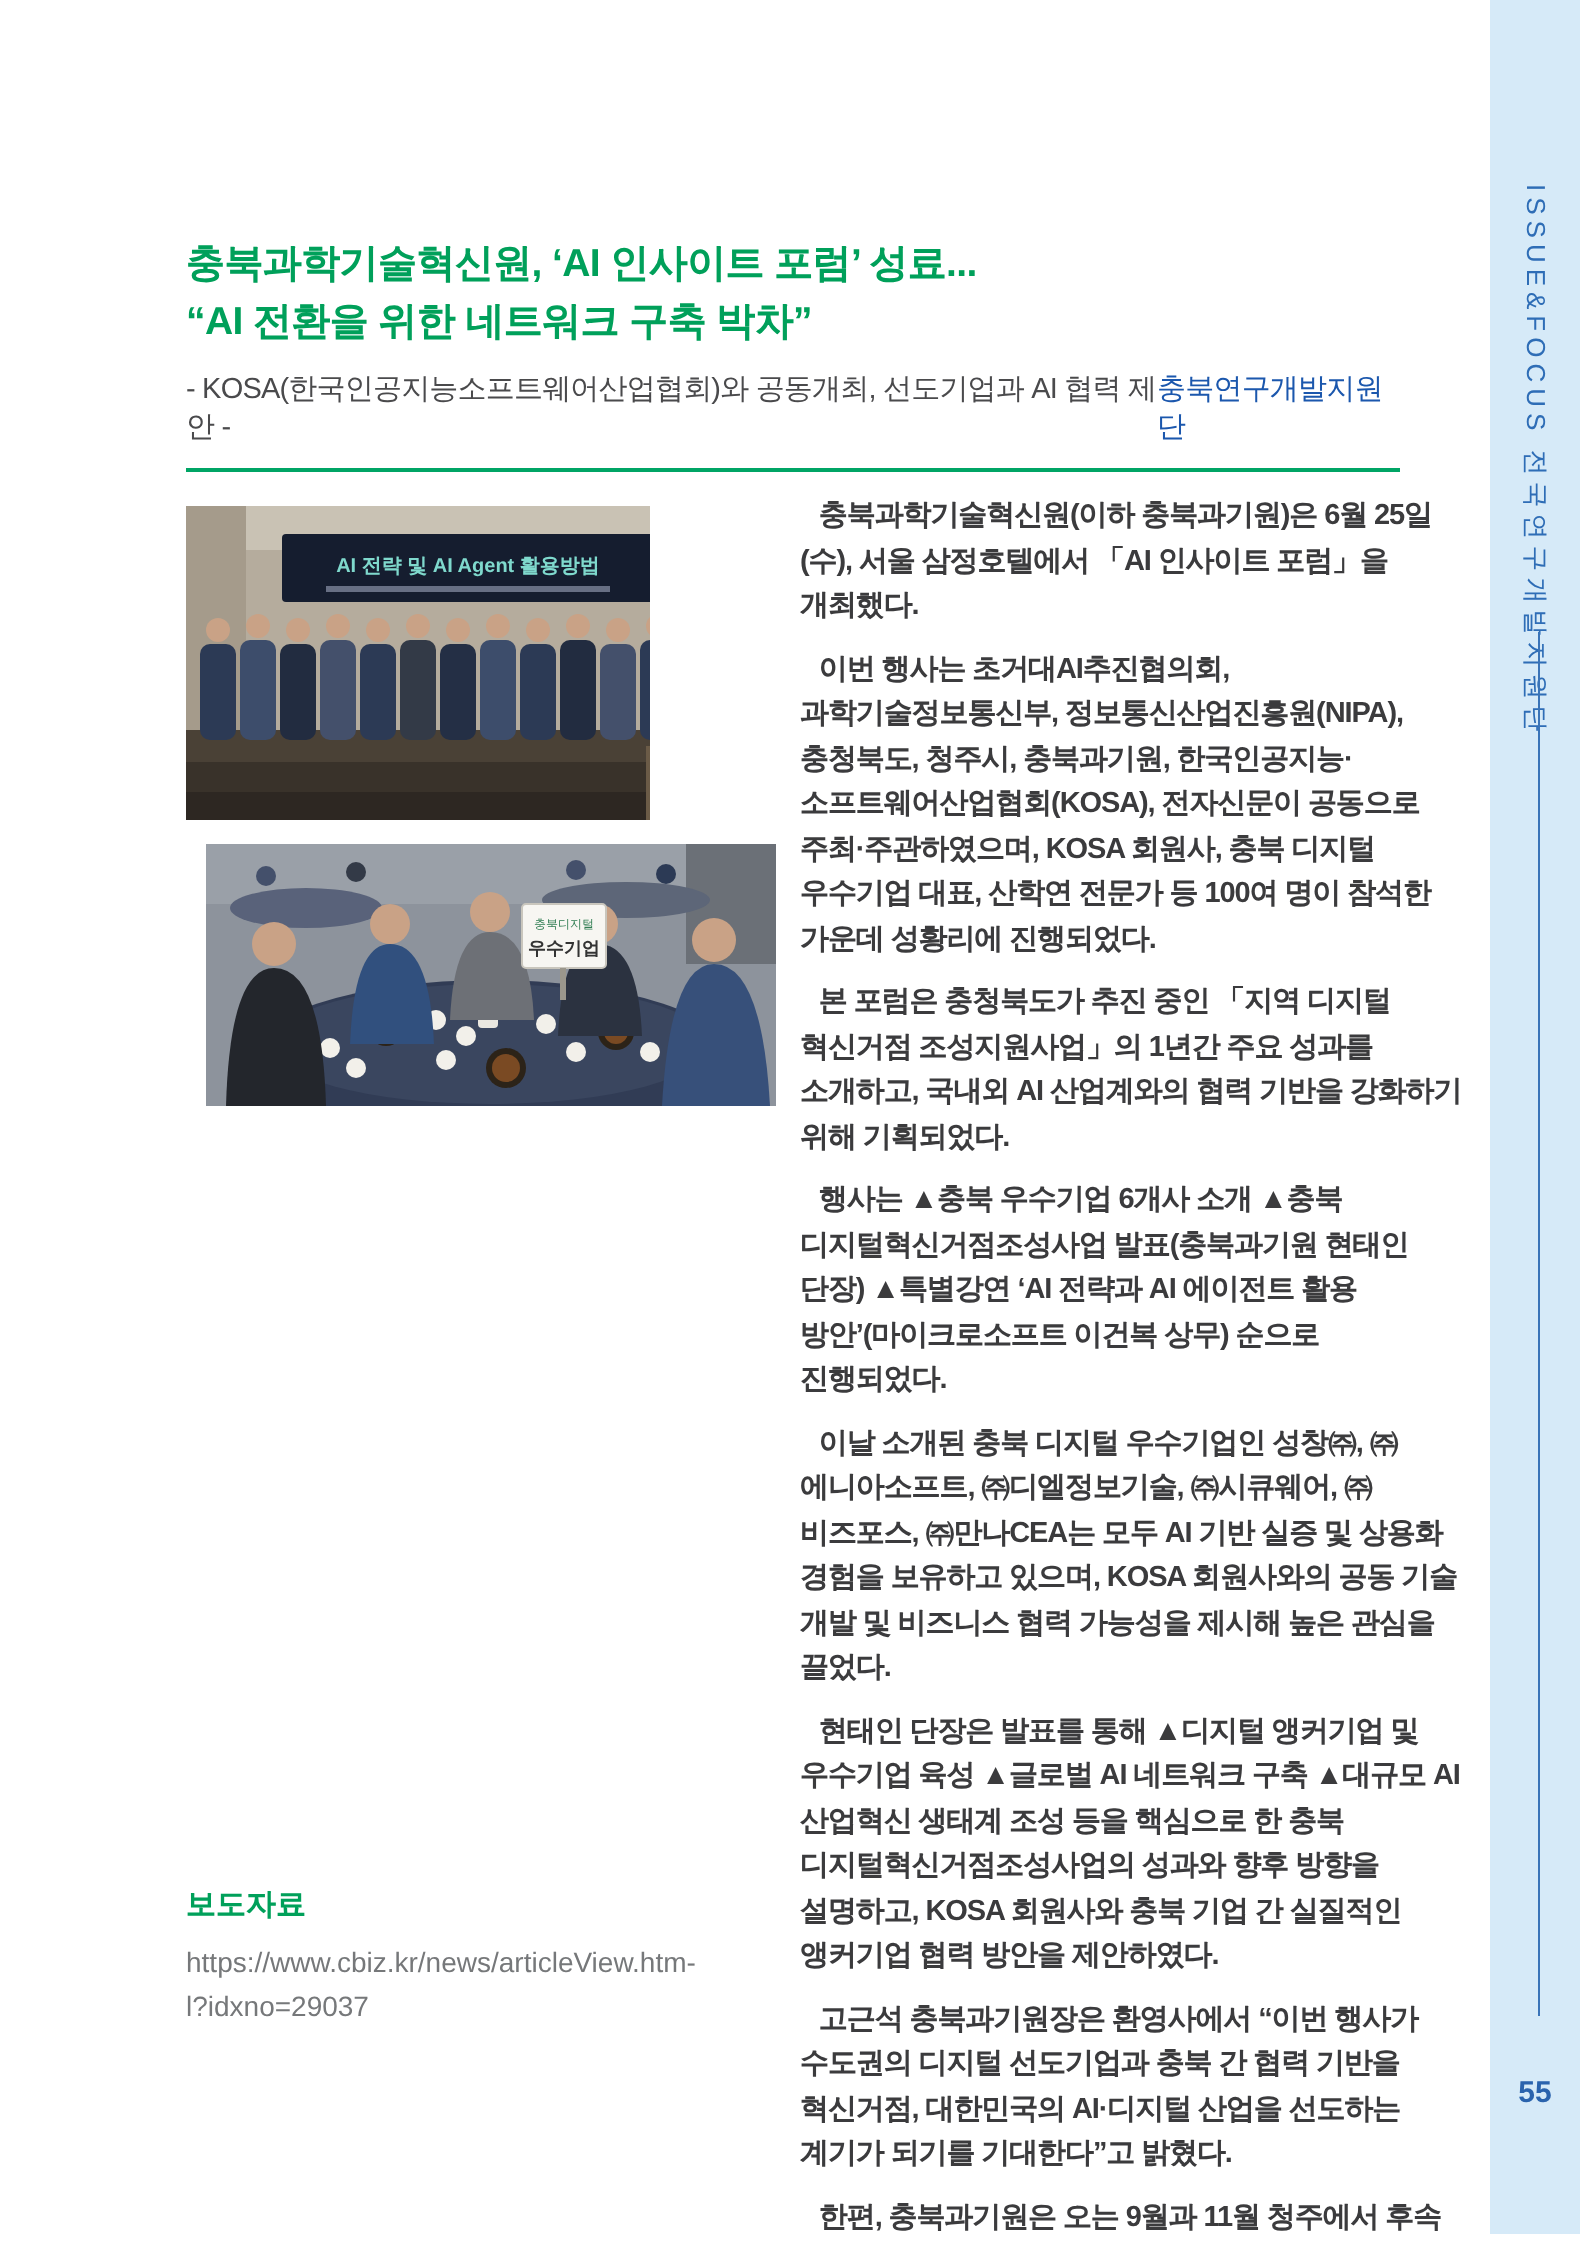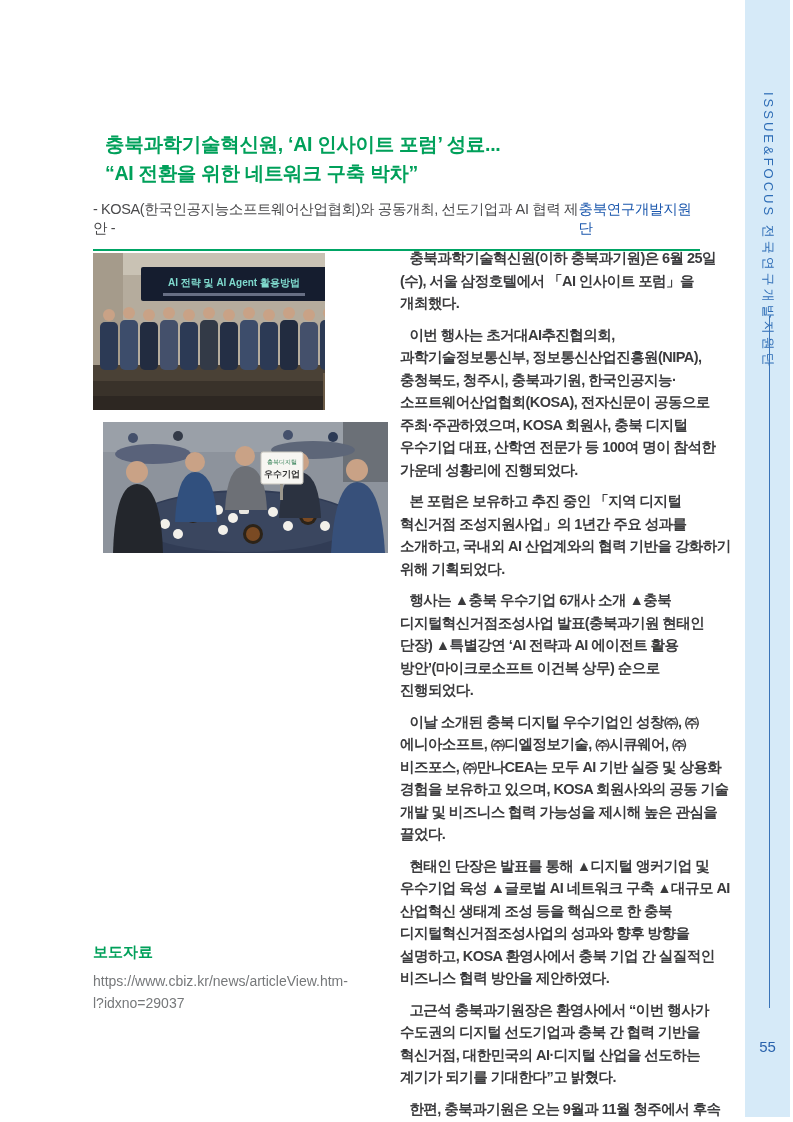--- a/index.html
+++ b/index.html
@@ -16,25 +16,25 @@
   .sidebar-label{
     position:absolute;top:92px;left:50%;transform:translateX(-50%);
     writing-mode:vertical-rl;text-orientation:sideways;
     color:#2e6db6;font-size:13px;letter-spacing:3px;font-weight:500;white-space:nowrap;
   }
   .sidebar-rule{
     position:absolute;top:316px;left:24px;width:1px;height:692px;background:#3a74b8;
   }
   .page-number{
     position:absolute;top:1038px;left:0;width:100%;text-align:center;
-    color:#2a63ad;font-weight:normal;font-size:15px;
+    color:#2a63ad;font-weight:bold;font-size:15px;
   }
   
   .header{position:absolute;left:93px;top:118px;width:607px;}
-  .title{color:#00a05a;font-weight:800;font-size:19.5px;line-height:29px;margin:12px;letter-spacing:-0.3px;}
+  .title{color:#00a05a;font-weight:800;font-size:19.5px;line-height:29px;margin:0;letter-spacing:-0.3px;}
   .subtitle-row{display:flex;justify-content:space-between;align-items:baseline;margin-top:9px;}
   .subtitle{color:#4a4a4c;font-size:14.5px;letter-spacing:-0.4px;}
   .org{color:#1b57ad;font-weight:400;font-size:14.5px;letter-spacing:-0.4px;}
   .divider{margin-top:11px;height:2px;background:#00a565;}
   
   .photo{position:absolute;left:93px;overflow:hidden;}
   .photo1{top:253px;width:232px;height:157px;}
   .photo2{top:422px;width:285px;height:131px;padding-left:10px;}
   .photo svg{display:block;}
   
@@ -201,24 +201,24 @@
       <text x="179" y="42" font-size="6" fill="#2f7d52" text-anchor="middle">충북디지털</text>
       <text x="179" y="55" font-size="9" font-weight="bold" fill="#333" text-anchor="middle">우수기업</text>
       <rect x="177" y="62" width="3" height="16" fill="#9b978c"></rect>
     </g>
   </svg>
 </div>
 
 <div class="article-body">
   <p>충북과학기술혁신원(이하 충북과기원)은 6월 25일(수), 서울 삼정호텔에서 「AI 인사이트 포럼」을 개최했다.</p>
   <p>이번 행사는 초거대AI추진협의회, 과학기술정보통신부, 정보통신산업진흥원(NIPA), 충청북도, 청주시, 충북과기원, 한국인공지능·소프트웨어산업협회(KOSA), 전자신문이 공동으로 주최·주관하였으며, KOSA 회원사, 충북 디지털 우수기업 대표, 산학연 전문가 등 100여 명이 참석한 가운데 성황리에 진행되었다.</p>
-  <p>본 포럼은 보유하고 추진 중인 「지역 디지털 혁신거점 조성지원사업」의 1년간 주요 성과를 소개하고, 국내외 AI 산업계와의 협력 기반을 강화하기 위해 기획되었다.</p>
+  <p>본 포럼은 충청북도가 추진 중인 「지역 디지털 혁신거점 조성지원사업」의 1년간 주요 성과를 소개하고, 국내외 AI 산업계와의 협력 기반을 강화하기 위해 기획되었다.</p>
   <p>행사는 ▲충북 우수기업 6개사 소개 ▲충북 디지털혁신거점조성사업 발표(충북과기원 현태인 단장) ▲특별강연 ‘AI 전략과 AI 에이전트 활용 방안’(마이크로소프트 이건복 상무) 순으로 진행되었다.</p>
   <p>이날 소개된 충북 디지털 우수기업인 성창㈜, ㈜에니아소프트, ㈜디엘정보기술, ㈜시큐웨어, ㈜비즈포스, ㈜만나CEA는 모두 AI 기반 실증 및 상용화 경험을 보유하고 있으며, KOSA 회원사와의 공동 기술 개발 및 비즈니스 협력 가능성을 제시해 높은 관심을 끌었다.</p>
-  <p>현태인 단장은 발표를 통해 ▲디지털 앵커기업 및 우수기업 육성 ▲글로벌 AI 네트워크 구축 ▲대규모 AI 산업혁신 생태계 조성 등을 핵심으로 한 충북 디지털혁신거점조성사업의 성과와 향후 방향을 설명하고, KOSA 환영사에서 충북 기업 간 실질적인 비즈니스 협력 방안을 제안하였다.</p>
+  <p>현태인 단장은 발표를 통해 ▲디지털 앵커기업 및 우수기업 육성 ▲글로벌 AI 네트워크 구축 ▲대규모 AI 산업혁신 생태계 조성 등을 핵심으로 한 충북 디지털혁신거점조성사업의 성과와 향후 방향을 설명하고, KOSA 회원사와 충북 기업 간 실질적인 앵커기업 협력 방안을 제안하였다.</p>
   <p>고근석 충북과기원장은 환영사에서 “이번 행사가 수도권의 디지털 선도기업과 충북 간 협력 기반을 혁신거점, 대한민국의 AI·디지털 산업을 선도하는 계기가 되기를 기대한다”고 밝혔다.</p>
   <p>한편, 충북과기원은 오는 9월과 11월 청주에서 후속 포럼을 개최하여 지역 기업과 전국 AI 산업계 간의 실질적인 비즈니스 협력 모델을 지속적으로 확산해 나갈 계획이다.</p>
 </div>
 
 <div class="source">
   <div class="source-label">보도자료</div>
   <a href="#" class="source-url"><span>https://www.cbiz.kr/news/articleView.htm-</span><br><span>l?idxno=29037</span></a>
 </div>
 
 </body></html>

